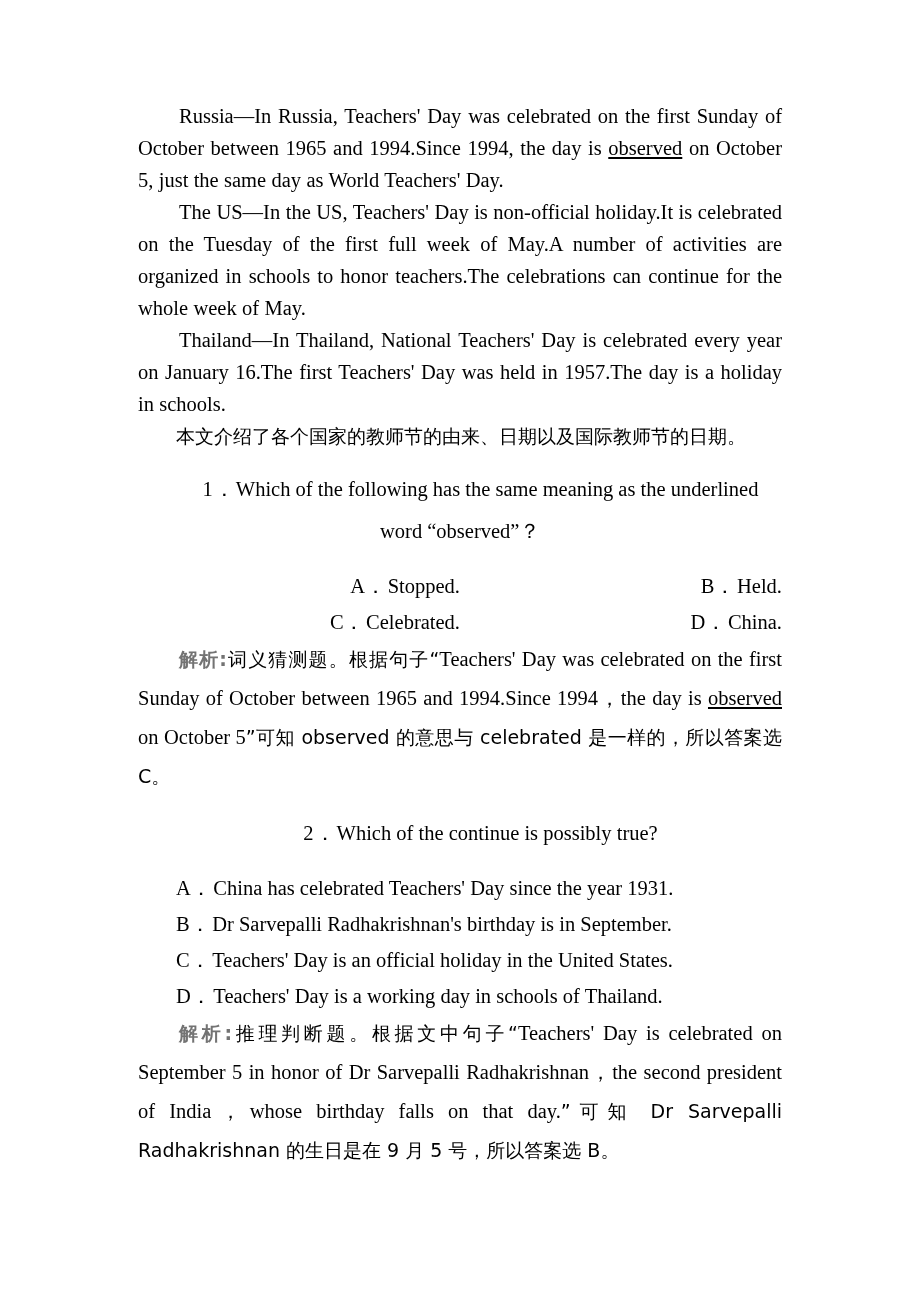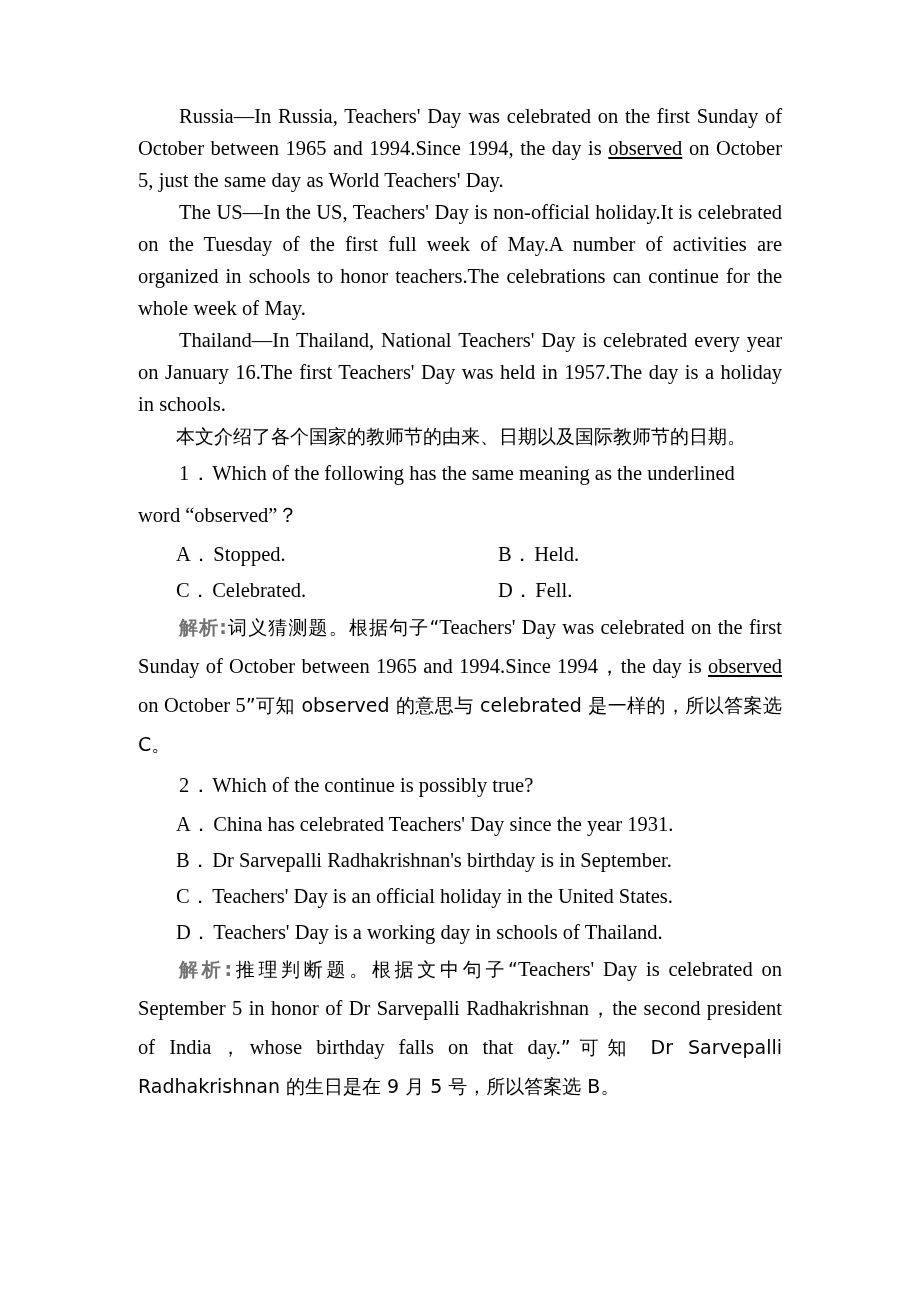--- a/index.html
+++ b/index.html
@@ -38,37 +38,38 @@
   .cn {
     font-family: "DejaVu Sans", "Liberation Sans", sans-serif;
     font-size: 19px;
   }
 
   
   .q-stem {
     font-size: 20.5px;
     line-height: 42px;
     text-indent: 2em;
-    text-align: left;
-    margin: 0;
+    text-align: center;
+    margin: 16px;
   }
   .q-stem .qnum {
     letter-spacing: 0.06em;
   }
   .opts-grid {
     display: flex;
     flex-wrap: wrap;
     font-size: 20.5px;
     line-height: 36px;
   }
   .opts-grid .opt {
     width: 50%;
     box-sizing: border-box;
     padding-left: 38px;
     white-space: nowrap;
+    text-align: right;
   }
   .opts-list {
     font-size: 20.5px;
     line-height: 36px;
   }
   .opts-list .opt {
     padding-left: 38px;
     white-space: nowrap;
   }
   .opt .lbl {
@@ -124,21 +125,21 @@
     <p class="para">Thailand—In Thailand, National Teachers' Day is celebrated every year on January 16.The first Teachers' Day was held in 1957.The day is a holiday in schools.</p>
 
     <p class="para cn">本文介绍了各个国家的教师节的由来、日期以及国际教师节的日期。</p>
 
     <p class="q-stem"><span class="qnum">1</span><span class="qnum">．</span><span>Which of the following has the same meaning as the underlined word “observed”？</span></p>
 
     <div class="opts-grid">
       <div class="opt"><span class="lbl">A．</span><span>Stopped.</span></div>
       <div class="opt"><span class="lbl">B．</span><span>Held.</span></div>
       <div class="opt"><span class="lbl">C．</span><span>Celebrated.</span></div>
-      <div class="opt"><span class="lbl">D．</span><span>Fell.</span></div>
+      <div class="opt"><span class="lbl">D．</span><span>China.</span></div>
     </div>
 
     <p class="explain"><span class="explain-label">解析:</span><span class="cn-inline">词义猜测题。根据句子</span><span class="cn-inline">“</span><span>Teachers' Day was celebrated on the first Sunday of October between 1965 and 1994.Since 1994，the day is </span><u class="under">observed</u><span> on October 5</span><span class="cn-inline">”</span><span class="cn-inline">可知 observed 的意思与 celebrated 是一样的，所以答案选 C。</span></p>
 
 
     <p class="q-stem"><span class="qnum">2</span><span class="qnum">．</span><span>Which of the continue is possibly true?</span></p>
 
     <div class="opts-list">
       <div class="opt"><span class="lbl">A．</span><span>China has celebrated Teachers' Day since the year 1931.</span></div>
       <div class="opt"><span class="lbl">B．</span><span>Dr Sarvepalli Radhakrishnan's birthday is in September.</span></div>

